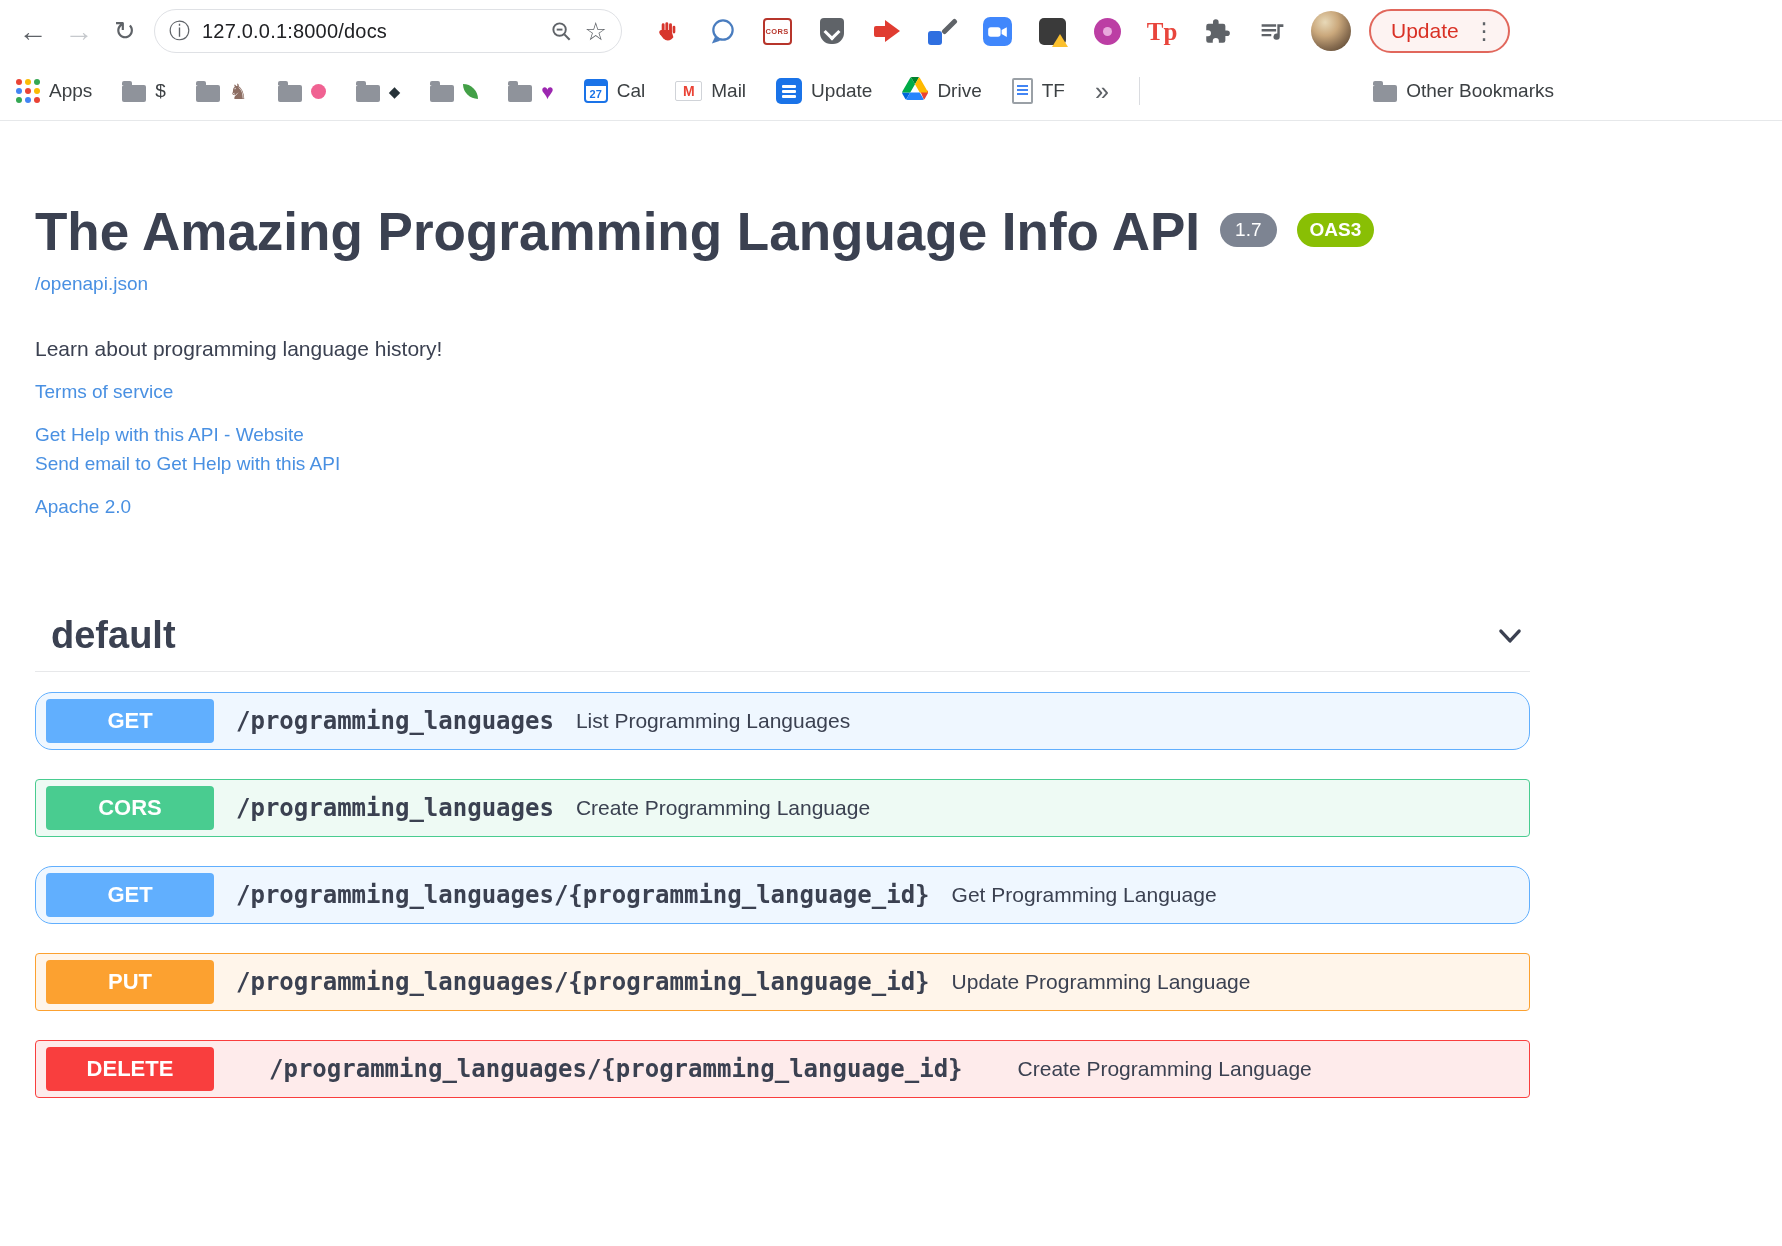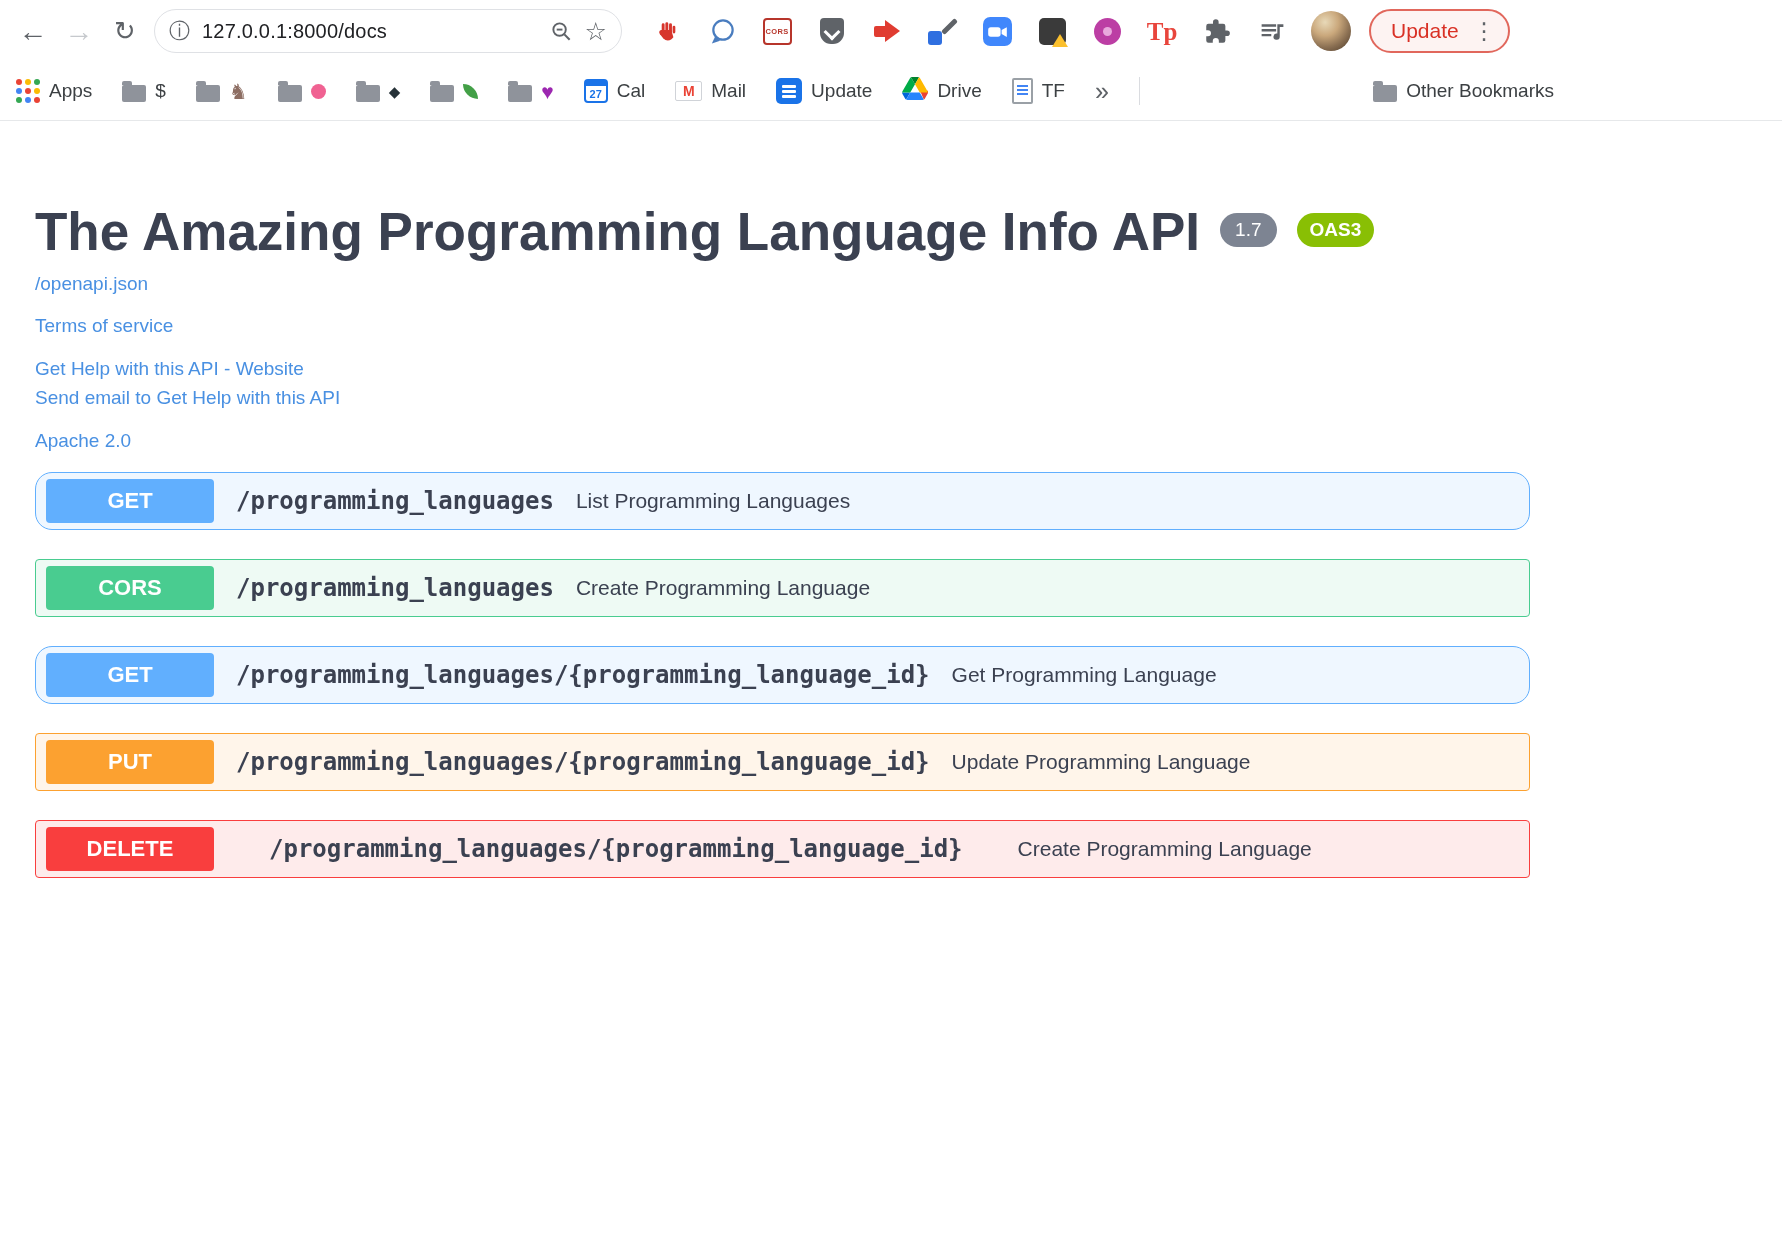--- a/index.html
+++ b/index.html
@@ -321,26 +321,35 @@
 </div>
 
 <main class="page">
   <div class="info">
     <div class="title-row">
       <h1 class="api-title">The Amazing Programming Language Info API</h1>
       <span class="badge ver">1.7</span>
       <span class="badge oas">OAS3</span>
     </div>
     <a class="link openapi-link">/openapi.json</a>
+    <p class="desc">Learn about programming language history!</p>
     <a class="link block mt-lg">Terms of service</a>
     <a class="link block mt-md">Get Help with this API - Website</a>
     <a class="link block mt-sm">Send email to Get Help with this API</a>
     <a class="link block mt-md">Apache 2.0</a>
   </div>
 
+  <div class="tag-section">
+    <h3>default</h3>
+    <span class="chev">
+      <svg width="28" height="28" viewBox="0 0 20 20">
+          <path d="M3.5 6.5 L10 13.5 L16.5 6.5" fill="none" stroke="#3b4151" stroke-width="2.4" stroke-linecap="round" stroke-linejoin="round"></path>
+        </svg>
+    </span>
+  </div>
 
   <div class="ops">
     <div class="op-row get">
       <div class="op-method">GET</div>
       <div class="op-path">/programming_languages</div>
       <div class="op-summary">List Programming Languages</div>
     </div>
     <div class="op-row post">
       <div class="op-method">CORS</div>
       <div class="op-path">/programming_languages</div>

